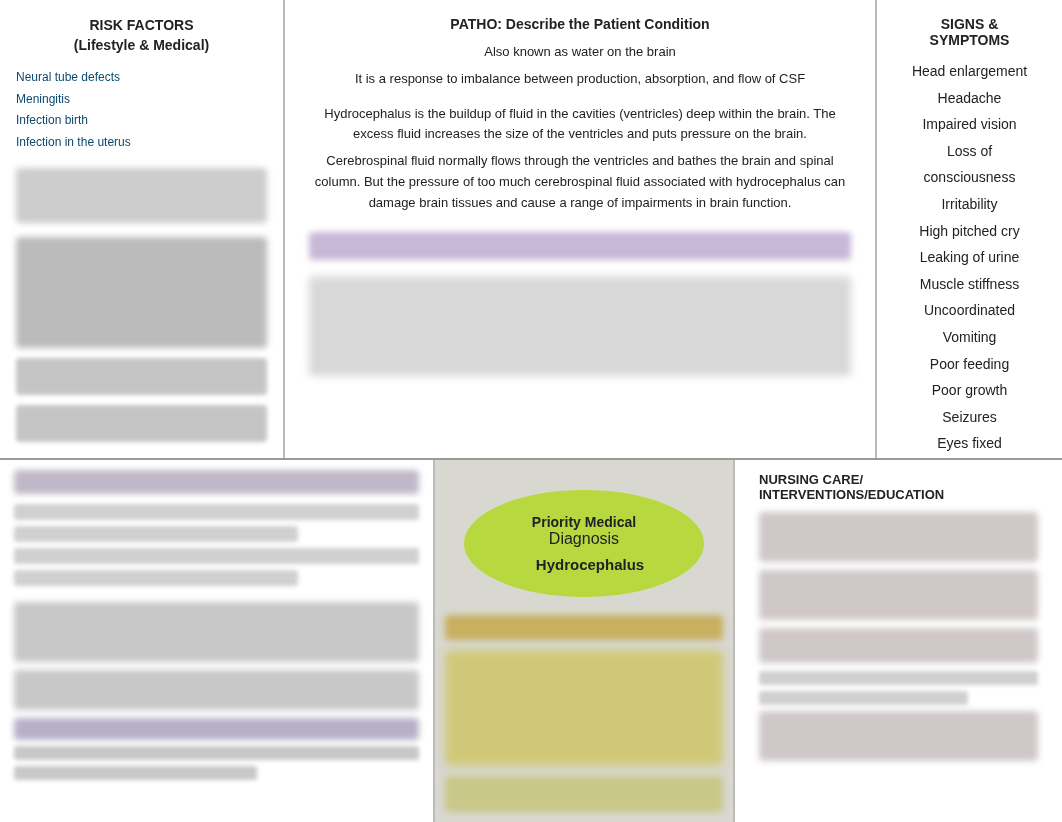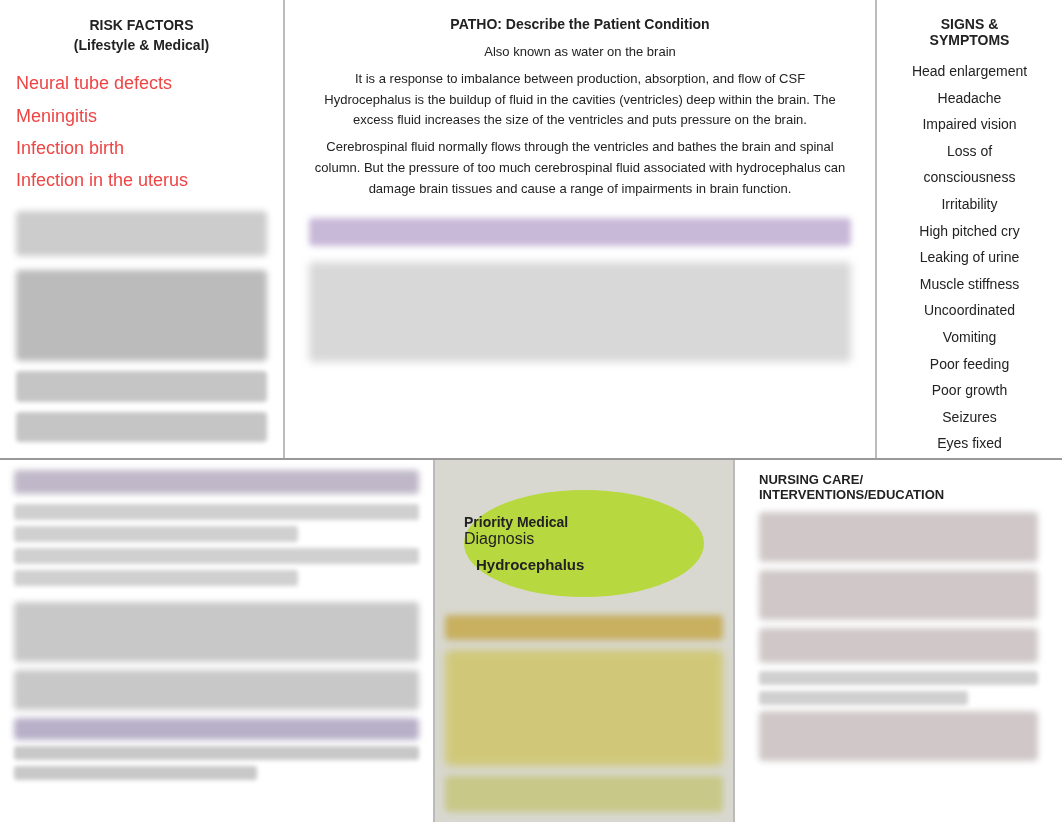--- a/index.html
+++ b/index.html
@@ -45,22 +45,22 @@
     .section-title {
       text-align: center;
       font-weight: bold;
       font-size: 14px;
       color: #222;
       line-height: 1.4;
     }
 
     .risk-items {
       margin-top: 12px;
-      font-size: 18px;
-      color: #ef4444;
+      font-size: 12px;
+      color: #0c4a6e;
       line-height: 1.8;
     }
 
     .blurred-box {
       margin-top: 14px;
       background: #ccc;
       height: 60px;
       border-radius: 4px;
       filter: blur(3px);
     }
@@ -234,21 +234,21 @@
       align-items: center;
     }
 
     .priority-oval {
       width: 240px;
       height: 120px;
       background: #b8d840;
       border-radius: 50%;
       display: flex;
       flex-direction: column;
-      align-items: flex-start;
+      align-items: center;
       justify-content: center;
       margin-top: 20px;
     }
 
     .priority-title {
       font-size: 14px;
       font-weight: bold;
       color: #222;
       text-align: center;
     }
@@ -356,21 +356,21 @@
       <div class="blurred-box"></div>
       <div class="blurred-box-tall"></div>
       <div class="blurred-small"></div>
       <div class="blurred-small"></div>
     </div>
 
     <div class="middle-col">
       <div class="patho-title">PATHO:   Describe the Patient Condition</div>
       <div class="patho-text">Also known as water on the brain</div>
       <div class="patho-text" style="margin-top:6px;">It is a response to imbalance between production, absorption, and flow of CSF</div>
-      <div class="patho-text" style="margin-top:0;">Hydrocephalus is the buildup of fluid in the cavities (ventricles) deep within the brain. The excess fluid increases the size of the ventricles and puts pressure on the brain.</div>
+      <div class="patho-text" style="margin-top:14px;">Hydrocephalus is the buildup of fluid in the cavities (ventricles) deep within the brain. The excess fluid increases the size of the ventricles and puts pressure on the brain.</div>
       <div class="patho-text" style="margin-top:6px;">Cerebrospinal fluid normally flows through the ventricles and bathes the brain and spinal column. But the pressure of too much cerebrospinal fluid associated with hydrocephalus can damage brain tissues and cause a range of impairments in brain function.</div>
       <div class="blurred-banner"></div>
       <div class="blurred-image-area"></div>
     </div>
 
     <div class="right-col">
       <div class="signs-title">SIGNS &amp; SYMPTOMS</div>
       <div class="signs-list">
         <div>Head enlargement</div>
         <div>Headache</div>

